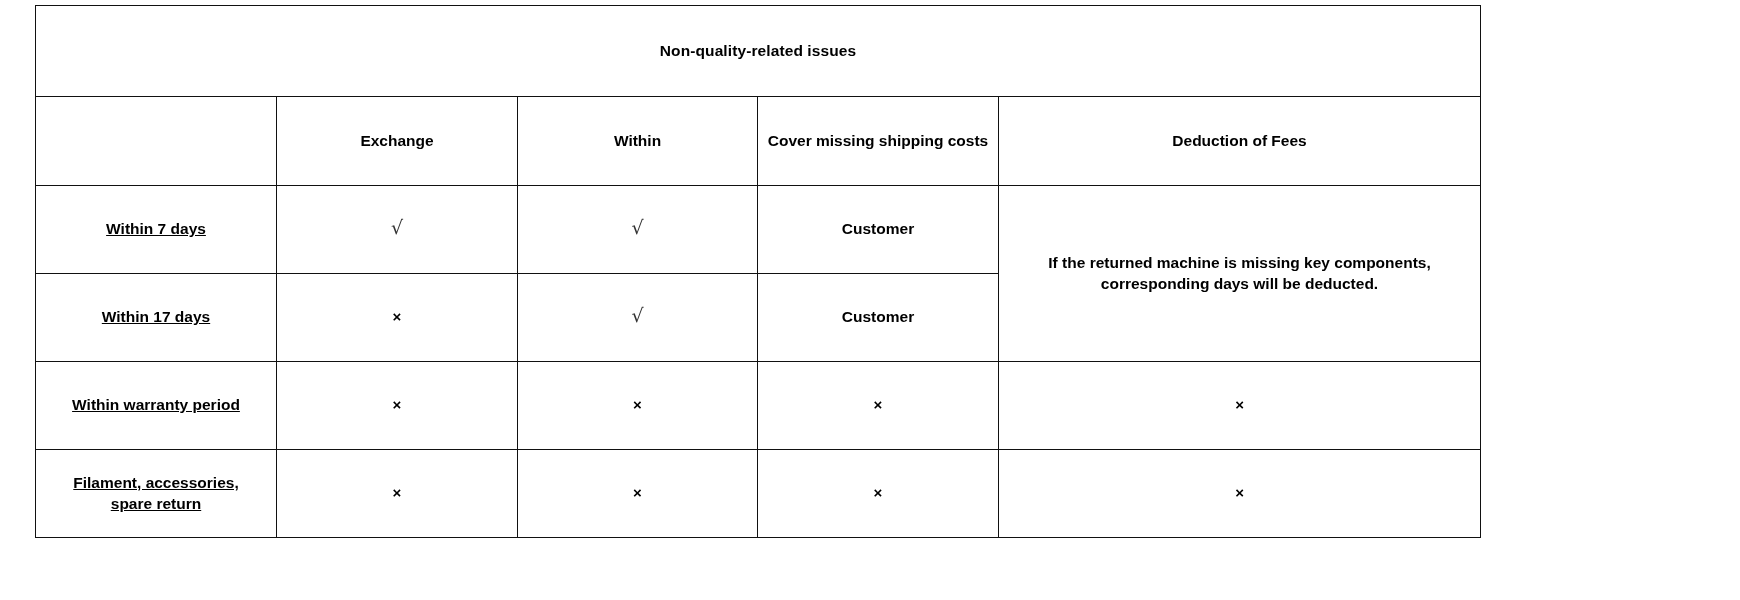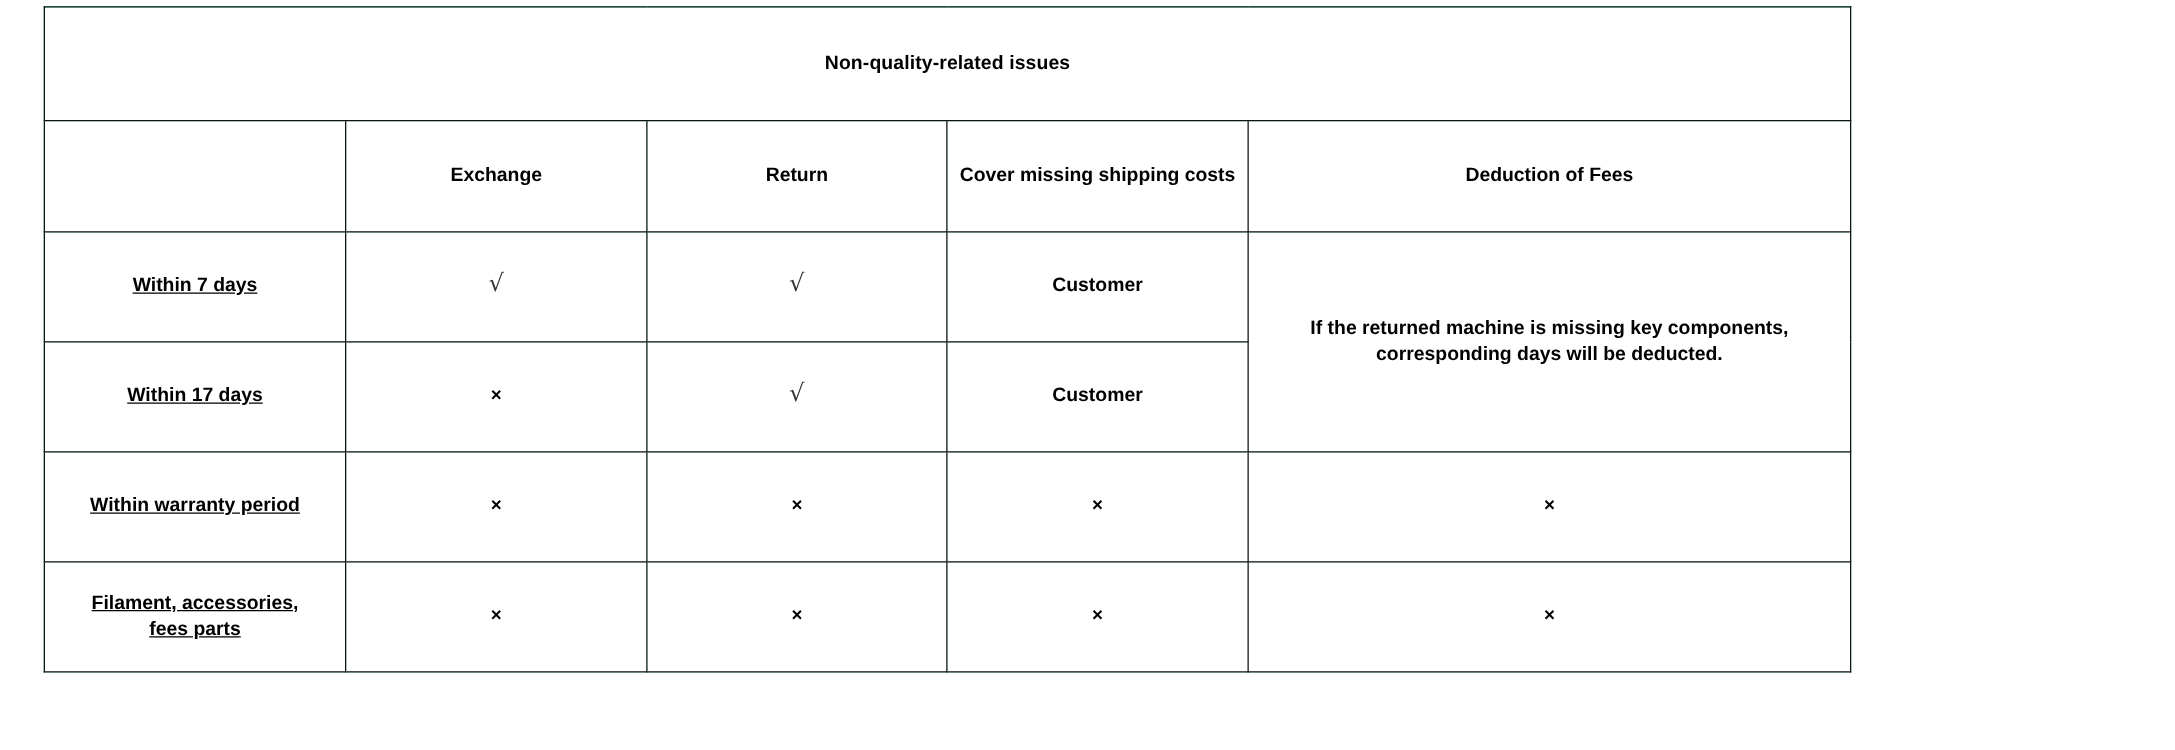--- a/index.html
+++ b/index.html
@@ -20,21 +20,21 @@
     height: 600px;
     background: #ffffff;
   }
   table.policy-table {
     position: absolute;
     left: 35px;
     top: 5px;
     width: 1445px;
     border-collapse: collapse;
     table-layout: fixed;
-    background: #5eead4;
+    background: #000000;
   }
   table.policy-table td {
     border: 1.6px solid #111111;
     background: #ffffff;
     text-align: center;
     vertical-align: middle;
     padding: 0 6px;
     font-size: 15.5px;
     font-weight: bold;
     line-height: 1.35;
@@ -109,21 +109,21 @@
         <col class="c4">
     </colgroup>
     <tbody>
       <tr>
         <td class="title-cell" colspan="5">Non-quality-related issues</td>
       </tr>
 
       <tr>
         <td class="head-cell head-blank"></td>
         <td class="head-cell">Exchange</td>
-        <td class="head-cell">Return</td>
+        <td class="head-cell">Within</td>
         <td class="head-cell">Cover missing shipping costs</td>
         <td class="head-cell">Deduction of Fees</td>
       </tr>
 
       <tr>
         <td class="row-tall row-label">Within 7 days</td>
         <td class="row-tall">
           <span class="mark mark-check">√</span>
         </td>
         <td class="row-tall">
@@ -155,21 +155,21 @@
         <td class="row-tall">
           <span class="mark mark-cross">×</span>
         </td>
         <td class="row-tall">
           <span class="mark mark-cross">×</span>
         </td>
       </tr>
 
       <tr>
         <td class="row-tall row-label">
-          <span class="label-wrap">Filament, accessories, fees parts</span>
+          <span class="label-wrap">Filament, accessories, spare return</span>
         </td>
         <td class="row-tall">
           <span class="mark mark-cross">×</span>
         </td>
         <td class="row-tall">
           <span class="mark mark-cross">×</span>
         </td>
         <td class="row-tall">
           <span class="mark mark-cross">×</span>
         </td>

